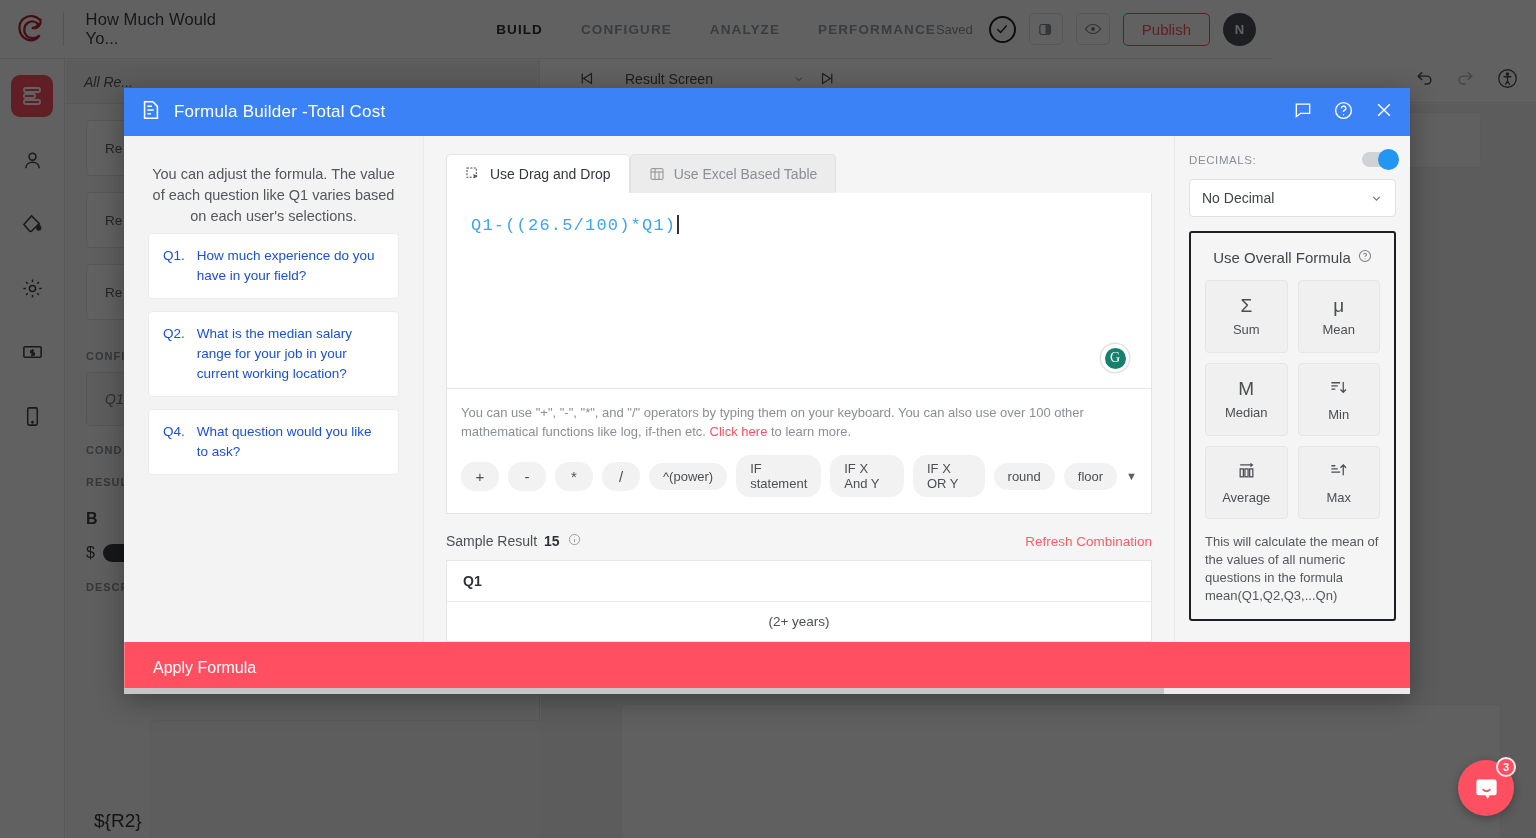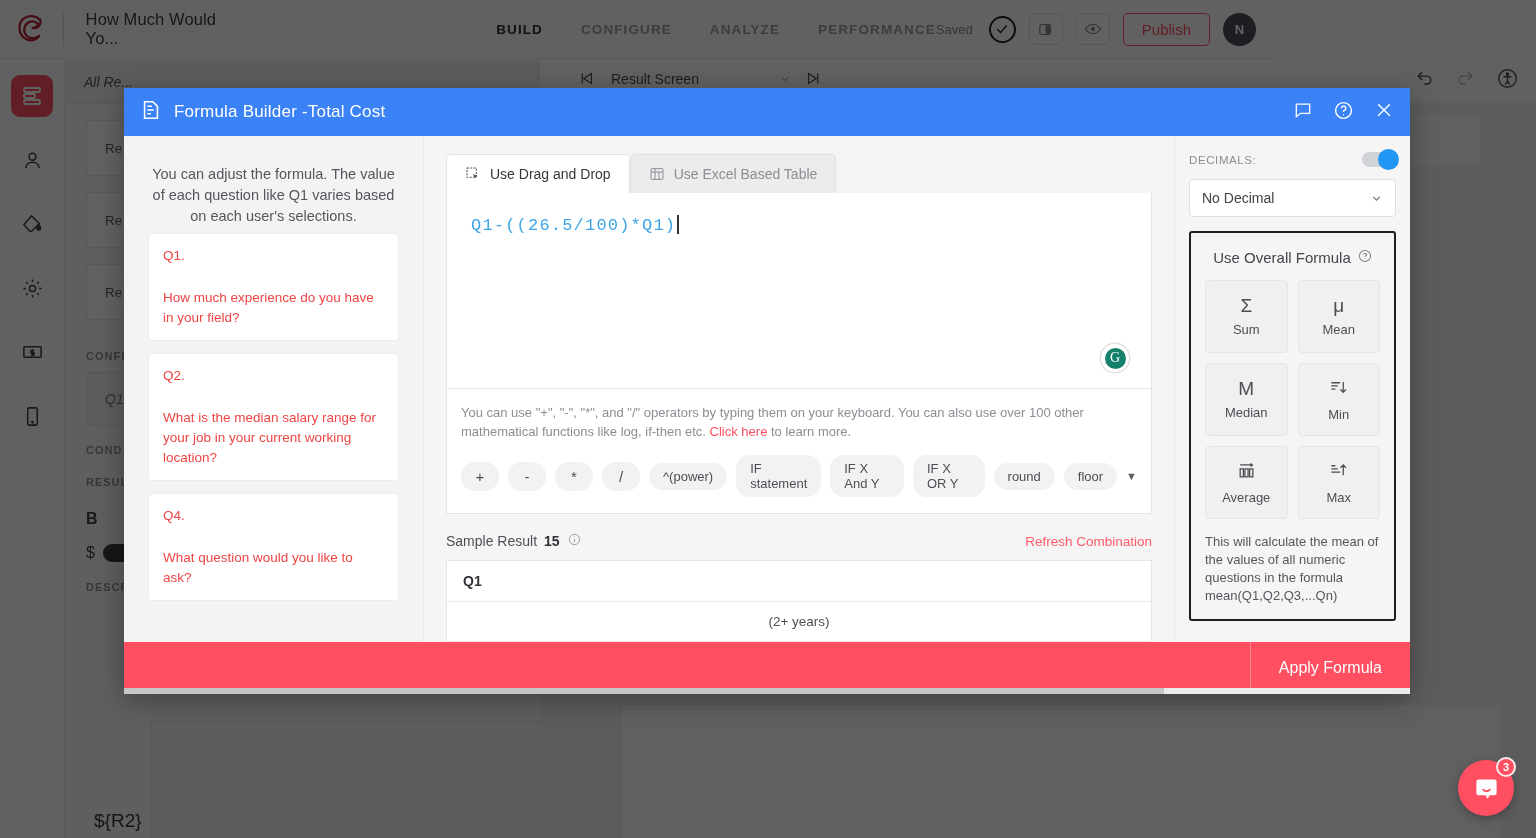--- a/index.html
+++ b/index.html
@@ -63,21 +63,21 @@
   }
   .rail-item.active { background: #ff4f61; }
 
   
   .subbar {
     position: absolute; left: 560px; top: 59px; width: 976px; height: 44px;
     background: #fff; display: flex; align-items: center; padding: 0 18px;
     border-bottom: 1px solid #ececec;
   }
   .screen-sel {
-    margin-left: 16px; width: 180px; display: flex; align-items: center;
+    margin-left: 30px; width: 180px; display: flex; align-items: center;
     justify-content: space-between; font-size: 14px; color: #4a4d52;
     border-bottom: 1px solid #dedede; padding-bottom: 3px;
   }
   .subbar-right { margin-left: auto; display: flex; align-items: center; gap: 22px; }
 
   
   .editor-panel {
     position: absolute; left: 66px; top: 60px; width: 474px; height: 778px;
     background: #fafafa; border-right: 1px solid #e8e8e8;
   }
@@ -168,21 +168,21 @@
   .mb-left {
     width: 300px; background: #f3f3f3; padding: 28px 24px 10px;
     border-right: 1px solid #eaeaea; flex-shrink: 0;
   }
   .mb-intro {
     font-size: 14.5px; line-height: 21px; color: #53565c; text-align: center; margin-bottom: 6px;
   }
   .qcard {
     background: #fff; border: 1px solid #ececec; border-radius: 4px;
     padding: 12px 14px; margin-bottom: 12px;
-    display: flex; gap: 22px; font-size: 13.5px; line-height: 20px; color: #ef4444; flex-direction: column;
+    display: flex; gap: 12px; font-size: 13.5px; line-height: 20px; color: #1d4ed8;
   }
   .qcard .qn { flex-shrink: 0; }
 
   
   .mb-mid { flex: 1; padding: 18px 22px 0 22px; min-width: 0; display: flex; flex-direction: column; }
   .tabs { display: flex; gap: 0; }
   .tab {
     display: flex; align-items: center; gap: 9px; padding: 11px 18px;
     font-size: 14px; border: 1px solid #e4e4e4; border-bottom: none;
     border-radius: 5px 5px 0 0;
@@ -261,21 +261,21 @@
   .stat-btn {
     background: #f0f0f0; border: 1px solid #e6e6e6; border-radius: 4px;
     height: 73px; display: flex; flex-direction: column; align-items: center;
     justify-content: center; gap: 7px;
   }
   .stat-gly { font-size: 19px; color: #4a4d52; line-height: 1; }
   .stat-lbl { font-size: 13px; color: #4c4f55; }
   .overall-desc { margin-top: 14px; font-size: 13px; line-height: 18px; color: #54575d; }
   .modal-foot {
     height: 52px; background: #ff4f61; display: flex; align-items: center;
-    justify-content: flex-end; flex-shrink: 0;
+    justify-content: flex-start; flex-shrink: 0;
   }
   .apply-btn {
     height: 52px; padding: 0 28px; display: flex; align-items: center;
     color: #fff; font-size: 16px; border-left: 1px solid rgba(255,255,255,.28);
   }
   .hscroll {
     position: absolute; left: 0; bottom: 0; height: 6px; width: 1286px; background: #ebebeb;
   }
   .hscroll-thumb { width: 1040px; height: 6px; background: #c6c6c6; }
 </style>

